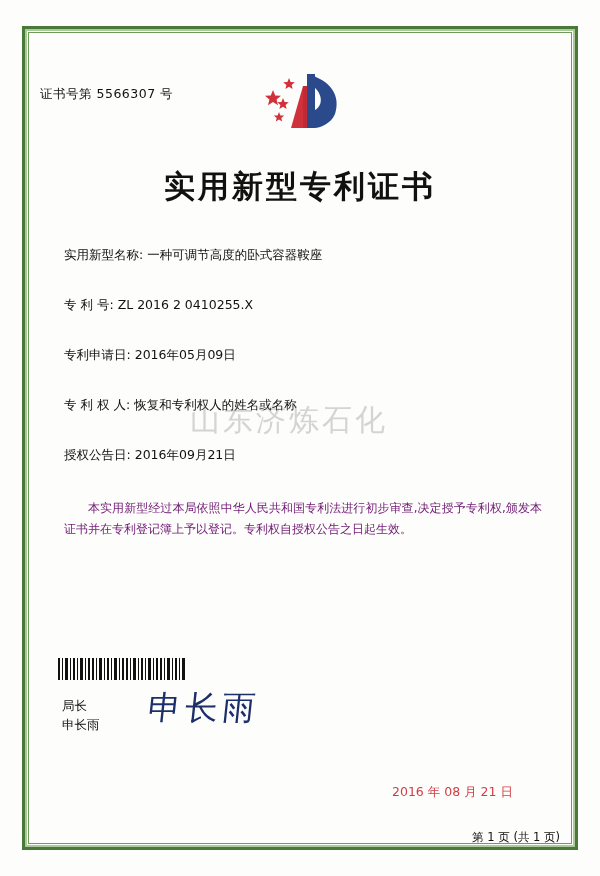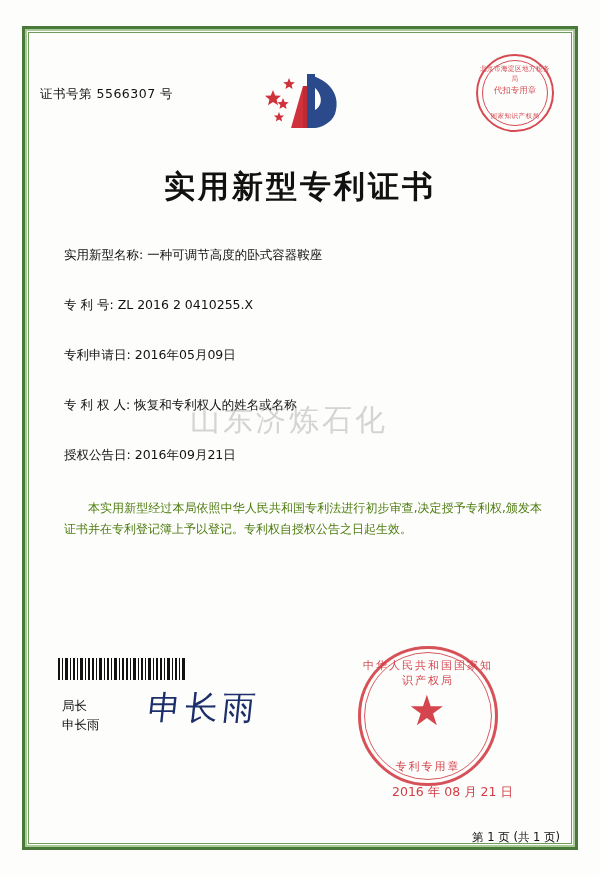--- a/index.html
+++ b/index.html
@@ -181,21 +181,21 @@
     pointer-events: none;
   }
 
   .paragraphs {
     position: absolute;
     left: 24px;
     right: 18px;
     top: 450px;
     font-size: 12px;
     line-height: 20.5px;
-    color: #4d7c0f;
+    color: #701a75;
     text-align: justify;
   }
   .paragraphs p {
     margin: 0 0 2px 0;
     text-indent: 24px;
   }
 
   .barcode {
     position: absolute;
     left: 18px;
@@ -315,26 +315,20 @@
         <path d="M58 16 L58 58 L62 58 L62 16 Z" fill="#c02a34"></path>
         <g fill="#d0323c">
           <polygon points="28,20 30.2,25.4 36,25.8 31.6,29.6 33,35.2 28,32 23,35.2 24.4,29.6 20,25.8 25.8,25.4"></polygon>
           <polygon points="44,8 45.6,11.9 49.8,12.2 46.6,14.9 47.6,19 44,16.7 40.4,19 41.4,14.9 38.2,12.2 42.4,11.9"></polygon>
           <polygon points="38,28 39.6,31.9 43.8,32.2 40.6,34.9 41.6,39 38,36.7 34.4,39 35.4,34.9 32.2,32.2 36.4,31.9"></polygon>
           <polygon points="34,42 35.4,45.4 39.2,45.6 36.3,48 37.2,51.6 34,49.6 30.8,51.6 31.7,48 28.8,45.6 32.6,45.4"></polygon>
         </g>
       </svg>
     </div>
 
-    <div class="stamp-top">
-      <div class="ring"></div>
-      <div class="st-arc">北京市海淀区地方税务局</div>
-      <div class="st-mid">代扣专用章</div>
-      <div class="st-bot">国家知识产权局</div>
-    </div>
 
     <div class="title">实用新型专利证书</div>
 
     <div class="fields">
       <div class="field">
         <span class="lbl">实用新型名称:</span>
         <span class="val">一种可调节高度的卧式容器鞍座</span>
       </div>
       <div class="field">
         <span class="lbl">专 利 号:</span>
@@ -401,26 +395,19 @@
       </svg>
     </div>
 
     <div class="sign-block">
       <div>局长</div>
       <div>申长雨</div>
     </div>
 
     <div class="signature">申长雨</div>
 
-    <div class="seal">
-      <div class="seal-ring"></div>
-      <div class="seal-inner-ring"></div>
-      <div class="seal-text-top">中华人民共和国国家知识产权局</div>
-      <div class="seal-star">★</div>
-      <div class="seal-text-bottom">专利专用章</div>
-    </div>
 
     <div class="seal-date">2016 年 08 月 21 日</div>
 
     <div class="page-footer">第 1 页 (共 1 页)</div>
 
   </div>
 </div>
 
 </body></html>

